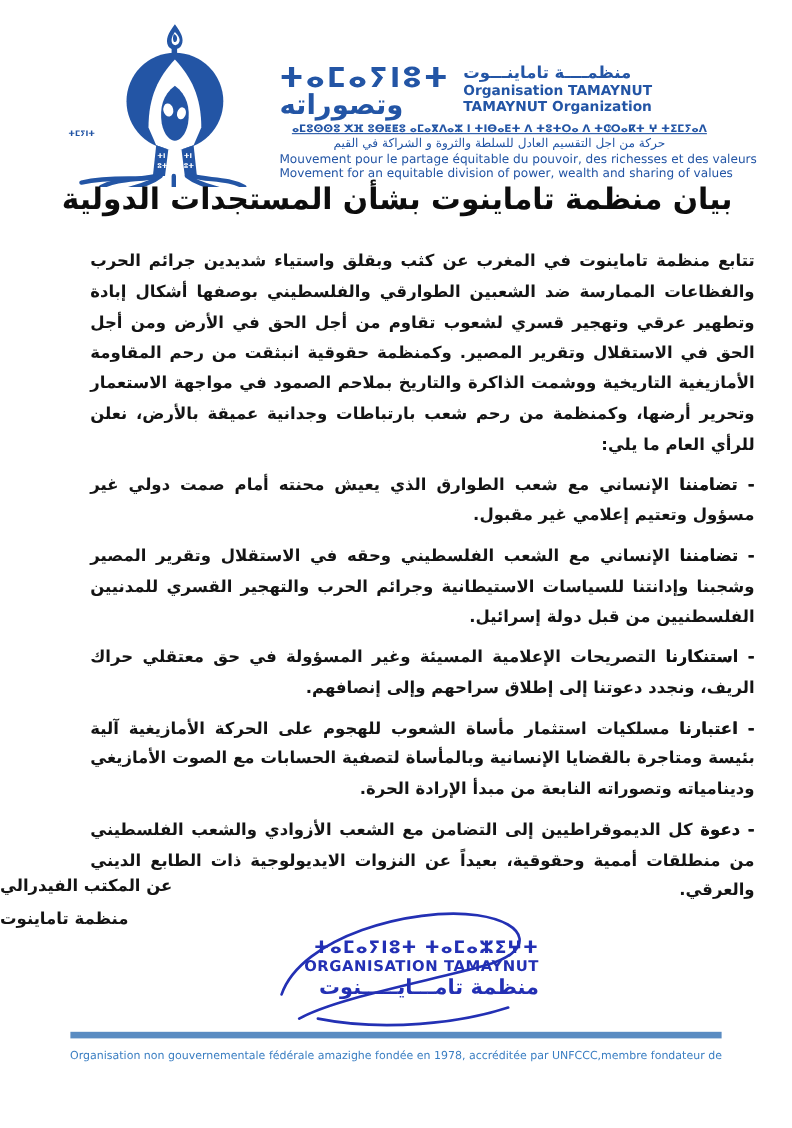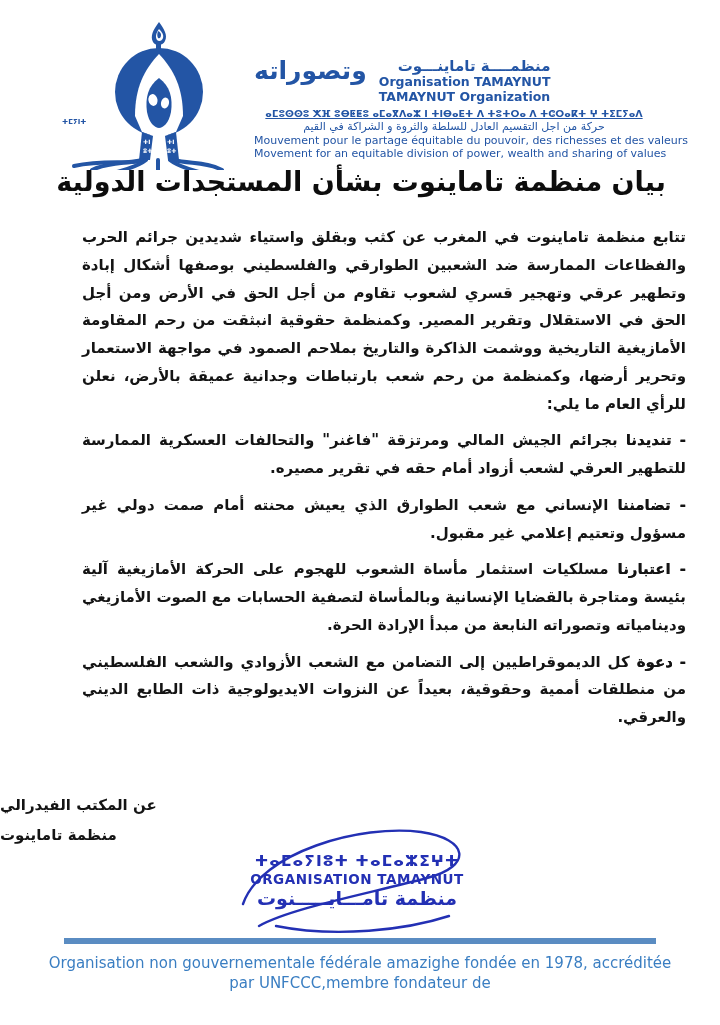--- a/index.html
+++ b/index.html
@@ -7,21 +7,21 @@
     position:relative;width:720px;height:1025px;background:#ffffff;
     font-family:"DejaVu Sans",sans-serif;overflow:hidden;
   }
   
   .header{position:absolute;top:20px;left:62px;width:596px;display:flex;}
   .logo-wrap{width:188px;height:150px;flex:0 0 auto;}
   .brand{margin-left:4px;color:#2355a5;width:400px;}
   .brand-top{display:flex;align-items:flex-start;margin-top:38px;}
   .tif-col{font-weight:bold;font-size:25px;line-height:1.0;letter-spacing:2px;white-space:nowrap;}
   .names-col{margin-left:12px;line-height:1.15;}
-  .name-ar{font-weight:bold;font-size:15px;direction:rtl;text-align:right;white-space:nowrap;}
+  .name-ar{font-weight:bold;font-size:15px;direction:rtl;text-align:left;white-space:nowrap;}
   .name-fr,.name-en{font-weight:bold;font-size:12.5px;white-space:nowrap;}
   .mottos{margin-top:4px;text-align:center;line-height:1.25;}
   .motto-tif{font-size:9.5px;font-weight:bold;white-space:nowrap;text-decoration:underline;}
   .motto-ar{font-size:11px;direction:rtl;white-space:nowrap;}
   .motto-fr,.motto-en{font-size:11px;white-space:nowrap;}
   
   .doc-title{
     position:absolute;top:166px;left:1px;width:720px;text-align:center;
     direction:rtl;font-weight:bold;font-size:27px;color:#0d0d0d;
   }
@@ -33,34 +33,34 @@
   }
   .content p{margin:0 0 9px 0;}
   .lead{text-shadow:0 0 .6px #141414;}
   
   .signature{
     position:absolute;top:790px;left:0;width:720px;text-align:left;
     direction:rtl;font-weight:bold;font-size:15px;color:#141414;line-height:2.0;
   }
   
   .stamp{
-    position:absolute;top:852px;left:237px;width:240px;text-align:center;
+    position:absolute;top:852px;left:250px;width:240px;text-align:right;
     color:#2330b4;line-height:1.2;
   }
   .stamp-tif{font-weight:bold;font-size:15.5px;letter-spacing:1px;white-space:nowrap;}
   .stamp-latin{font-weight:bold;font-size:13.5px;letter-spacing:.5px;white-space:nowrap;}
   .stamp-ar{font-weight:bold;font-size:19px;direction:rtl;white-space:nowrap;}
   .swirl{position:absolute;top:-34px;left:-16px;pointer-events:none;}
   
   .footer-bar{position:absolute;top:938px;left:64px;width:592px;height:6px;background:#5a8cc2;}
   .footer-text{
     position:absolute;top:954px;left:40px;width:640px;text-align:center;
     color:#3a7ec2;line-height:1.32;
   }
-  .f1,.f2{font-size:15px;}
+  .f1,.f2{font-size:10px;}
   .f3{font-size:10px;}
 </style>
 </head>
 <body>
 
 <div class="page">
 
   <div class="header">
     <div class="logo-wrap">
       <svg width="188" height="150" viewBox="0 0 188 150">
@@ -98,20 +98,21 @@
             <path d="M12 146 C40 140 62 144 80 141"></path>
           </g>
         </g>
         <text x="0" y="104" fill="#2355a5" font-family="'DejaVu Sans',sans-serif" font-size="7" font-weight="bold">ⵜⵎⵢⵏⵜ</text>
       </svg>
     </div>
 
     <div class="brand">
       <div class="brand-top">
         <div class="tif-col">
+          <div>ⵜⴰⵎⴰⵢⵏⵓⵜ</div>
           <div>وتصوراته</div>
         </div>
         <div class="names-col">
           <div class="name-ar">منظمــــة تاماينـــوت</div>
           <div class="name-fr">Organisation TAMAYNUT</div>
           <div class="name-en">TAMAYNUT Organization</div>
         </div>
       </div>
       <div class="mottos">
         <div class="motto-tif">ⴰⵎⵓⵙⵙⵓ ⵅⴼ ⵓⴱⵟⵟⵓ ⴰⵎⴰⴳⴷⴰⵣ ⵏ ⵜⵏⴱⴰⴹⵜ ⴷ ⵜⵓⵜⵔⴰ ⴷ ⵜⵛⵔⴰⴽⵜ ⵖ ⵜⵉⵎⵢⴰⴷ</div>
@@ -120,22 +121,23 @@
         <div class="motto-en">Movement for an equitable division of power, wealth and sharing of values</div>
       </div>
     </div>
   </div>
 
   <div class="doc-title">بيان منظمة تاماينوت بشأن المستجدات الدولية</div>
 
   <div class="content">
     <p>تتابع منظمة تاماينوت في المغرب عن كثب وبقلق واستياء شديدين جرائم الحرب والفظاعات الممارسة ضد الشعبين الطوارقي والفلسطيني بوصفها أشكال إبادة وتطهير عرقي وتهجير قسري لشعوب تقاوم من أجل الحق في الأرض ومن أجل الحق في الاستقلال وتقرير المصير. وكمنظمة حقوقية انبثقت من رحم المقاومة الأمازيغية التاريخية ووشمت الذاكرة والتاريخ بملاحم الصمود في مواجهة الاستعمار وتحرير أرضها، وكمنظمة من رحم شعب بارتباطات وجدانية عميقة بالأرض، نعلن للرأي العام ما يلي:</p>
 
-    <p><span class="lead">- تنديدنا</span><span> بجرائم الجيش المالي ومرتزقة "فاغنر" والتحالفات العسكرية الممارسة للتطهير العرقي لشعب أزواد أمام حقه في تقرير مصيره.</span></p>
     <p><span class="lead">- تضامننا</span><span> الإنساني مع شعب الطوارق الذي يعيش محنته أمام صمت دولي غير مسؤول وتعتيم إعلامي غير مقبول.</span></p>
+    <p><span class="lead">- تضامننا</span><span> الإنساني مع الشعب الفلسطيني وحقه في الاستقلال وتقرير المصير وشجبنا وإدانتنا للسياسات الاستيطانية وجرائم الحرب والتهجير القسري للمدنيين الفلسطنيين من قبل دولة إسرائيل.</span></p>
+    <p><span class="lead">- استنكارنا</span><span> التصريحات الإعلامية المسيئة وغير المسؤولة في حق معتقلي حراك الريف، ونجدد دعوتنا إلى إطلاق سراحهم وإلى إنصافهم.</span></p>
     <p><span class="lead">- اعتبارنا</span><span> مسلكيات استثمار مأساة الشعوب للهجوم على الحركة الأمازيغية آلية بئيسة ومتاجرة بالقضايا الإنسانية وبالمأساة لتصفية الحسابات مع الصوت الأمازيغي ودينامياته وتصوراته النابعة من مبدأ الإرادة الحرة.</span></p>
     <p><span class="lead">- دعوة</span><span> كل الديموقراطيين إلى التضامن مع الشعب الأزوادي والشعب الفلسطيني من منطلقات أممية وحقوقية، بعيداً عن النزوات الايديولوجية ذات الطابع الديني والعرقي.</span></p>
   </div>
 
   <div class="signature">
     <div>عن المكتب الفيدرالي</div>
     <div>منظمة تاماينوت</div>
   </div>
 
   <div class="stamp">

